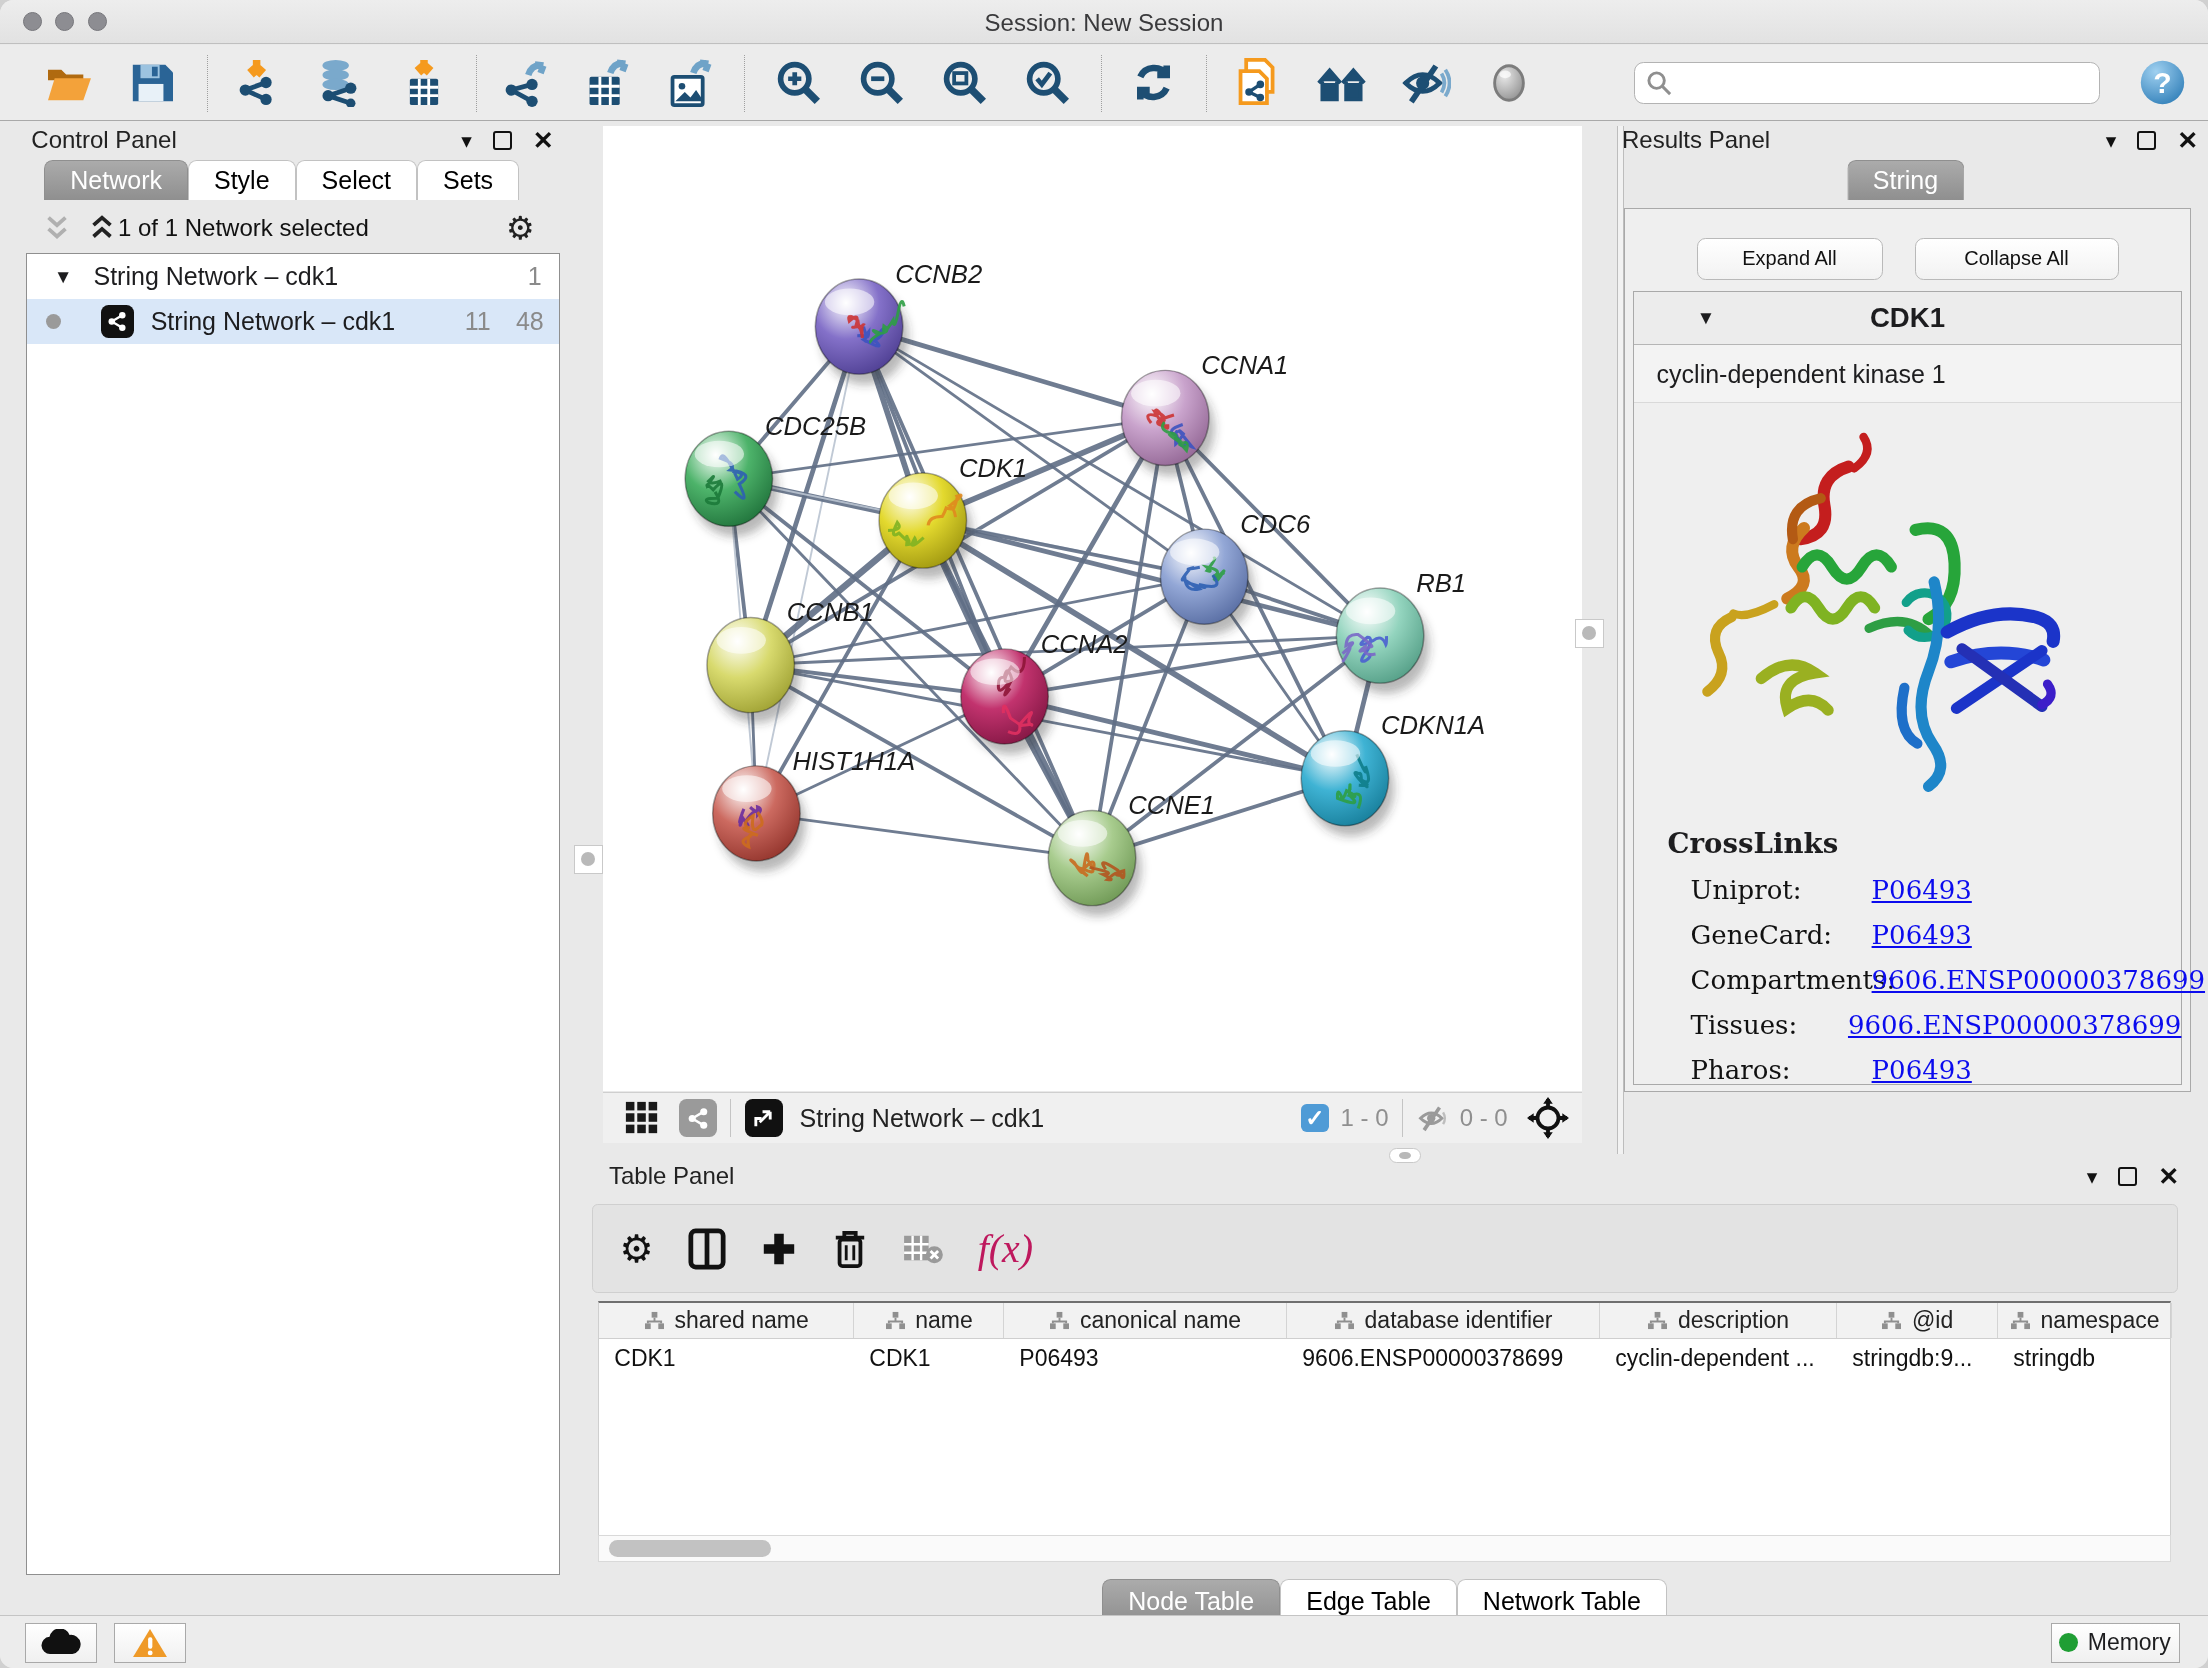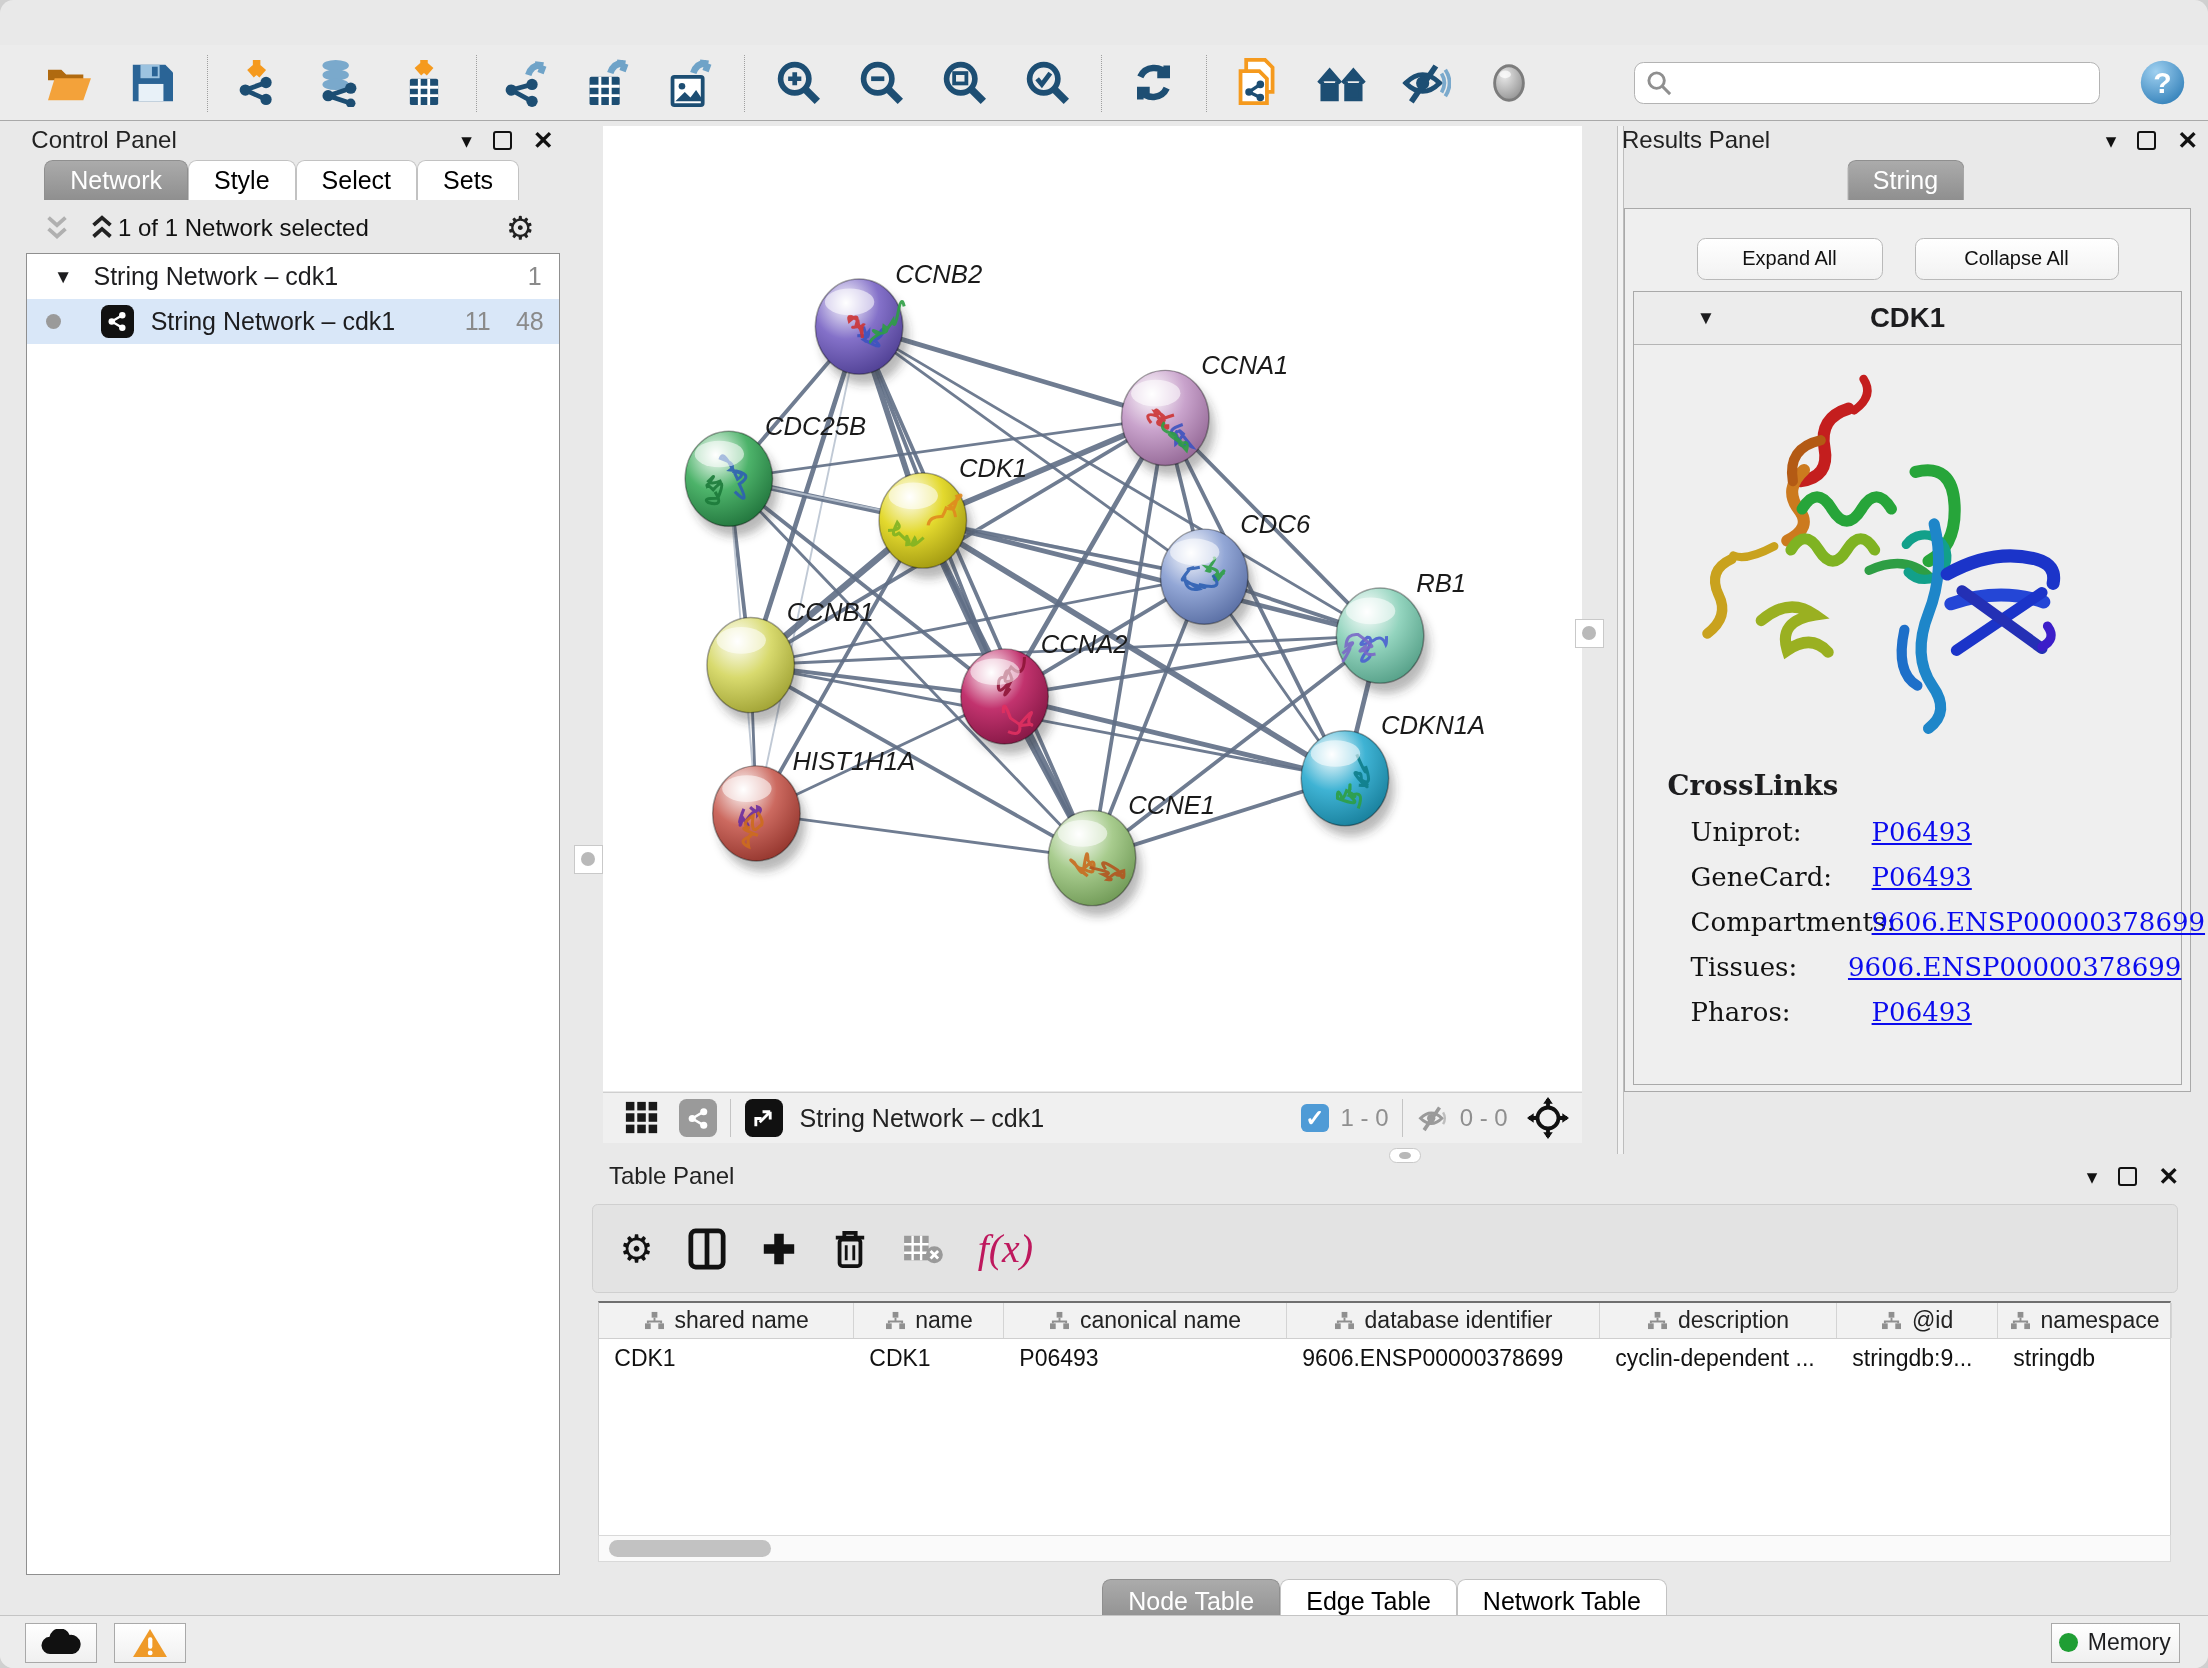--- a/index.html
+++ b/index.html
@@ -105,20 +105,26 @@
   .sbtn{position:absolute;top:6.7px;height:40px;background:linear-gradient(#fff,#f0f0f0);
         border:1.9px solid #a9a9a9;display:flex;align-items:center;justify-content:center;gap:9.5px;}
   .memdot{width:19px;height:19px;border-radius:50%;background:#1f9e34;}
   svg{display:block;}
 </style>
 </head>
 <body>
 
 <div class="app">
 
+  <div class="titlebar">
+    <span class="tl" style="left:23px"></span>
+    <span class="tl" style="left:55px"></span>
+    <span class="tl" style="left:88px"></span>
+    <div class="win-title">Session: New Session</div>
+  </div>
 
   <div class="toolbar">
     <div class="tbtn" style="left:42px">
       <svg width="48" height="42" viewBox="0 0 50 44">
           <path d="M3 8 h14 l5 5 h18 v6 H3z" fill="#b06a10"></path>
           <path d="M3 40 L10 17 h38 L40 40z" fill="#f3a23a"></path>
         </svg>
     </div>
     <div class="tbtn" style="left:124px">
       <svg width="44" height="44" viewBox="0 0 46 46">
@@ -597,20 +603,21 @@
     <div class="rp-box">
       <div class="rp-buttons">
         <div class="btn" style="width:186px;height:42px">Expand All</div>
         <div class="btn" style="width:204px;height:42px">Collapse All</div>
       </div>
       <div class="rp-entry">
         <div class="rp-entry-head">
           <span style="position:absolute;left:63px;font-size:19px">▼</span>
           <span class="gene">CDK1</span>
         </div>
+        <div class="rp-desc">cyclin-dependent kinase 1</div>
         <svg width="409" height="409" viewBox="0 0 440 440" style="margin:5.7px 0 0 38px">
           <g fill="none" stroke-linecap="round">
             <path d="M196 64 q22 -16 10 -34" stroke="#c41e1e" stroke-width="9"></path>
             <path d="M190 62 q-32 10 -26 42 q6 32 -26 36" stroke="#c41e1e" stroke-width="13"></path>
             <path d="M142 128 q-22 20 -6 42 q16 20 -12 34" stroke="#cc7a1e" stroke-width="13"></path>
             <path d="M160 96 q-36 8 -30 44" stroke="#b35a14" stroke-width="11"></path>
             <path d="M64 224 q-26 12 -14 38 q12 24 -12 42" stroke="#c9a21e" stroke-width="11"></path>
             <path d="M110 210 q-30 16 -44 10" stroke="#c9a21e" stroke-width="9"></path>
             <path d="M96 290 q30 -26 58 -6 q-40 6 -30 38 q26 -18 44 2" stroke="#9ab021" stroke-width="12"></path>
             <path d="M140 170 q16 -26 32 0 q16 26 32 0 q16 -26 32 0" stroke="#27a53a" stroke-width="12"></path>

